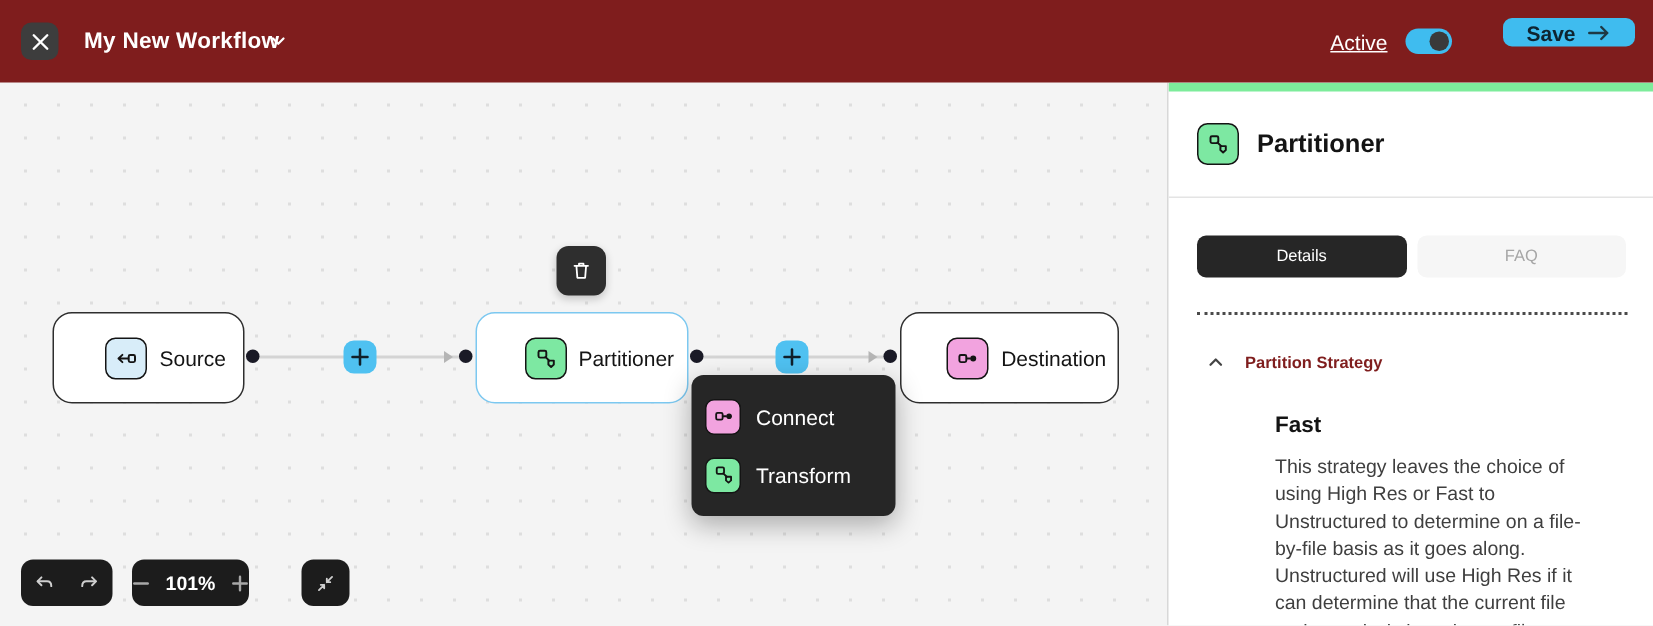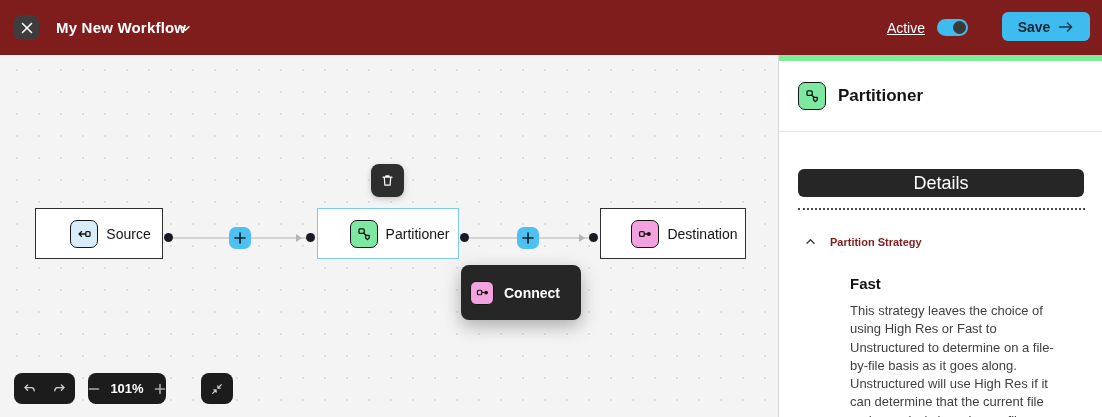--- a/index.html
+++ b/index.html
@@ -9,56 +9,56 @@
 
   
   .topbar { position:absolute; left:0; top:0; width:1102px; height:55px; background:#7f1d1d; display:flex; align-items:center; z-index:30; }
   .close-btn { position:absolute; left:14px; top:15px; width:25px; height:25px; border-radius:7px; background:#3D3D3D; display:flex; align-items:center; justify-content:center; cursor:pointer; }
   .wf-title { position:absolute; left:56px; top:0; height:55px; display:flex; align-items:center; color:#fff; font-size:15px; font-weight:700; letter-spacing:.2px; }
   .title-chev { position:absolute; left:179px; top:21px; }
   .active-wrap { position:absolute; right:134px; top:0; height:55px; display:flex; align-items:center; gap:12px; }
   .active-label { color:#fff; font-size:14px;text-decoration:underline; }
   .toggle { width:31px; height:17px; border-radius:9px; position:relative; cursor:pointer; }
   .toggle .knob { position:absolute; right:2px; top:2px; width:13px; height:13px; border-radius:50%; background:#3A3A3A; }
-  .save-btn { position:absolute; right:12px; top:12px; width:88px; height:29px; border-radius:6px; display:flex; align-items:center; justify-content:center; gap:8px; font-size:14px; font-weight:700; color:#0E2430; cursor:pointer; border:none; }
+  .save-btn { position:absolute; right:12px; top:12px; width:88px; height:19px; border-radius:6px; display:flex; align-items:center; justify-content:center; gap:8px; font-size:14px; font-weight:700; color:#0E2430; cursor:pointer; border:none; }
 
   
   .canvas { position:absolute; left:0; top:55px; width:777px; height:362px; background:#F4F4F4;
     background-image:radial-gradient(#DEDEDE 1px, transparent 1.2px); background-size:22px 22px; background-position:6px 4px; }
 
-  .node { position:absolute; height:51px; background:#fff; border:1.5px solid #2E2E2E; border-radius:0; display:flex; align-items:center; justify-content:center; gap:8px; cursor:pointer;padding-left:23px; }
+  .node { position:absolute; height:61px; background:#fff; border:1.5px solid #2E2E2E; border-radius:13px; display:flex; align-items:center; justify-content:center; gap:8px; cursor:pointer;padding-left:23px; }
   .node.selected { border-color:#7CC8F0; }
   .node-icon { width:28px; height:28px; border-radius:7px; border:1.5px solid #141414; display:flex; align-items:center; justify-content:center; }
   .node-label { font-size:14px; color:#141414; }
 
   .edge-line { position:absolute; height:1.5px; background:#D4D4D4; }
   .edge-dot { position:absolute; width:9px; height:9px; border-radius:50%; background:#1A1A26; }
   .edge-plus { position:absolute; width:22px; height:22px; border-radius:7px; display:flex; align-items:center; justify-content:center; cursor:pointer; border:none; }
   .edge-arrow { position:absolute; width:0; height:0; border-left:6px solid #B5B5B5; border-top:4px solid transparent; border-bottom:4px solid transparent; }
 
   .trash-btn { position:absolute; left:371px; top:109px; width:33px; height:33px; border-radius:8px; background:#2E2E2E; display:flex; align-items:center; justify-content:center; cursor:pointer; box-shadow:0 2px 6px rgba(0,0,0,.2); }
 
-  .node-menu { position:absolute; left:461px; top:210px; width:120px; border-radius:8px; background:#262626; padding:8px 0; box-shadow:0 6px 18px rgba(0,0,0,.3); z-index:10;font-weight:bold; }
+  .node-menu { position:absolute; left:461px; top:195px; width:136px; border-radius:8px; background:#262626; padding:8px 0; box-shadow:0 6px 18px rgba(0,0,0,.3); z-index:10; }
   .menu-item { height:39px; display:flex; align-items:center; gap:10px; padding-left:9px; cursor:pointer; }
   .menu-icon { width:24px; height:24px; border-radius:6px; border:1.5px solid #141414; display:flex; align-items:center; justify-content:center; flex:0 0 auto; }
   .menu-label { color:#fff; font-size:14px; }
 
   .ctl { position:absolute; background:#1C1C1C; border-radius:8px; height:31px; display:flex; align-items:center; justify-content:center; color:#CFCFCF; }
   .ctl button { background:none; border:none; color:#CFCFCF; cursor:pointer; display:flex; align-items:center; justify-content:center; height:100%; }
   .zoom-pct { color:#fff; font-size:13px; font-weight:700; padding:0 10px; }
   .add-node-btn { position:absolute; left:637px; top:318px; width:121px; height:31px; border-radius:6px; border:1px solid #15151a; display:flex; align-items:center; justify-content:center; gap:9px; font-size:14px; font-weight:700; color:#101c24; cursor:pointer; }
 
   
   .panel { position:absolute; left:778px; top:55px; width:324px; height:362px; background:#fff; border-left:1px solid #D8D8D8; overflow:hidden; }
   .panel-strip { position:absolute; left:0; top:0; width:324px; height:6px; }
   .panel-header { position:absolute; left:19px; top:27px; display:flex; align-items:center; gap:12px; }
   .panel-title { font-size:17px; font-weight:700; color:#141414; }
   .panel-divider { position:absolute; left:0; top:76px; width:324px; height:1px; background:#E4E4E4; }
   .tabs { position:absolute; left:19px; top:102px; width:286px; display:flex; gap:7px; }
-  .tab { flex:1; height:28px; border-radius:6px; display:flex; align-items:center; justify-content:center; font-size:18px; cursor:pointer;margin-top:12px; }
+  .tab { flex:1; height:28px; border-radius:6px; display:flex; align-items:center; justify-content:center; font-size:11px; cursor:pointer; }
   .tab.active { background:#262626; color:#fff; }
   .tab.inactive { background:#F6F6F6; color:#A6A6A6; }
   .dotted-divider { position:absolute; left:19px; top:153px; width:287px; border-top:2px dotted #4A4A4A; }
   .section-head { position:absolute; left:25px; top:180px; display:flex; align-items:center; gap:13px; cursor:pointer; }
   .section-title { font-size:11px; font-weight:700; color:#7f1d1d; }
   .sub-title { position:absolute; left:71px; top:220px; font-size:15px; font-weight:700; color:#141414; }
   .section-body { position:absolute; left:71px; top:247px; width:220px; font-size:13px; line-height:18.3px; color:#3F3F3F; }
 </style>
 </head>
 <body>
@@ -155,20 +155,30 @@
       <div class="menu-item">
         <div class="menu-icon" style="background-color: rgb(242, 163, 223);">
           <svg width="15" height="15" viewBox="0 0 16 16">
               <rect x="2.6" y="5.6" width="4.6" height="4.8" rx="1" fill="none" stroke="#141414" stroke-width="1.3"></rect>
               <path d="M7.8 8 H9.6" stroke="#141414" stroke-width="1.3" stroke-linecap="round"></path>
               <circle cx="11.8" cy="8" r="2" fill="#141414"></circle>
             </svg>
         </div>
         <span class="menu-label">Connect</span>
       </div>
+      <div class="menu-item">
+        <div class="menu-icon" style="background-color: rgb(125, 232, 162);">
+          <svg width="15" height="15" viewBox="0 0 16 16">
+              <rect x="3" y="2.8" width="5.2" height="4.6" rx="1" fill="none" stroke="#141414" stroke-width="1.3"></rect>
+              <path d="M7.6 7 L10.2 9.4" stroke="#141414" stroke-width="1.3" stroke-linecap="round"></path>
+              <path d="M9.6 9.4 H13.2 V12 L11.4 13.6 L9.6 12 Z" fill="none" stroke="#141414" stroke-width="1.3" stroke-linejoin="round"></path>
+            </svg>
+        </div>
+        <span class="menu-label">Transform</span>
+      </div>
     </div>
 
     <div class="ctl" style="left:14px; top:318px; width:61px;">
       <button style="width:30px;">
         <svg width="15" height="15" viewBox="0 0 16 16">
             <path d="M3.5 7 H10 C12 7 13 8.6 13 10.4" fill="none" stroke="#CFCFCF" stroke-width="1.4" stroke-linecap="round"></path>
             <path d="M6 4.2 L3.2 7 L6 9.8" fill="none" stroke="#CFCFCF" stroke-width="1.4" stroke-linecap="round" stroke-linejoin="round"></path>
           </svg>
       </button>
       <button style="width:30px;">
@@ -214,20 +224,21 @@
             <path d="M9.6 9.4 H13.2 V12 L11.4 13.6 L9.6 12 Z" fill="none" stroke="#141414" stroke-width="1.3" stroke-linejoin="round"></path>
           </svg>
       </div>
       <span class="panel-title">Partitioner</span>
     </div>
 
     <div class="panel-divider"></div>
 
     <div class="tabs">
       <div class="tab active">Details</div>
+      <div class="tab inactive">FAQ</div>
     </div>
 
     <div class="dotted-divider"></div>
 
     <div class="section-head">
       <svg width="13" height="13" viewBox="0 0 13 13">
           <path d="M3 8.2 L6.5 4.7 L10 8.2" stroke="#444" stroke-width="1.5" fill="none" stroke-linecap="round" stroke-linejoin="round"></path>
         </svg>
       <span class="section-title">Partition Strategy</span>
     </div>

